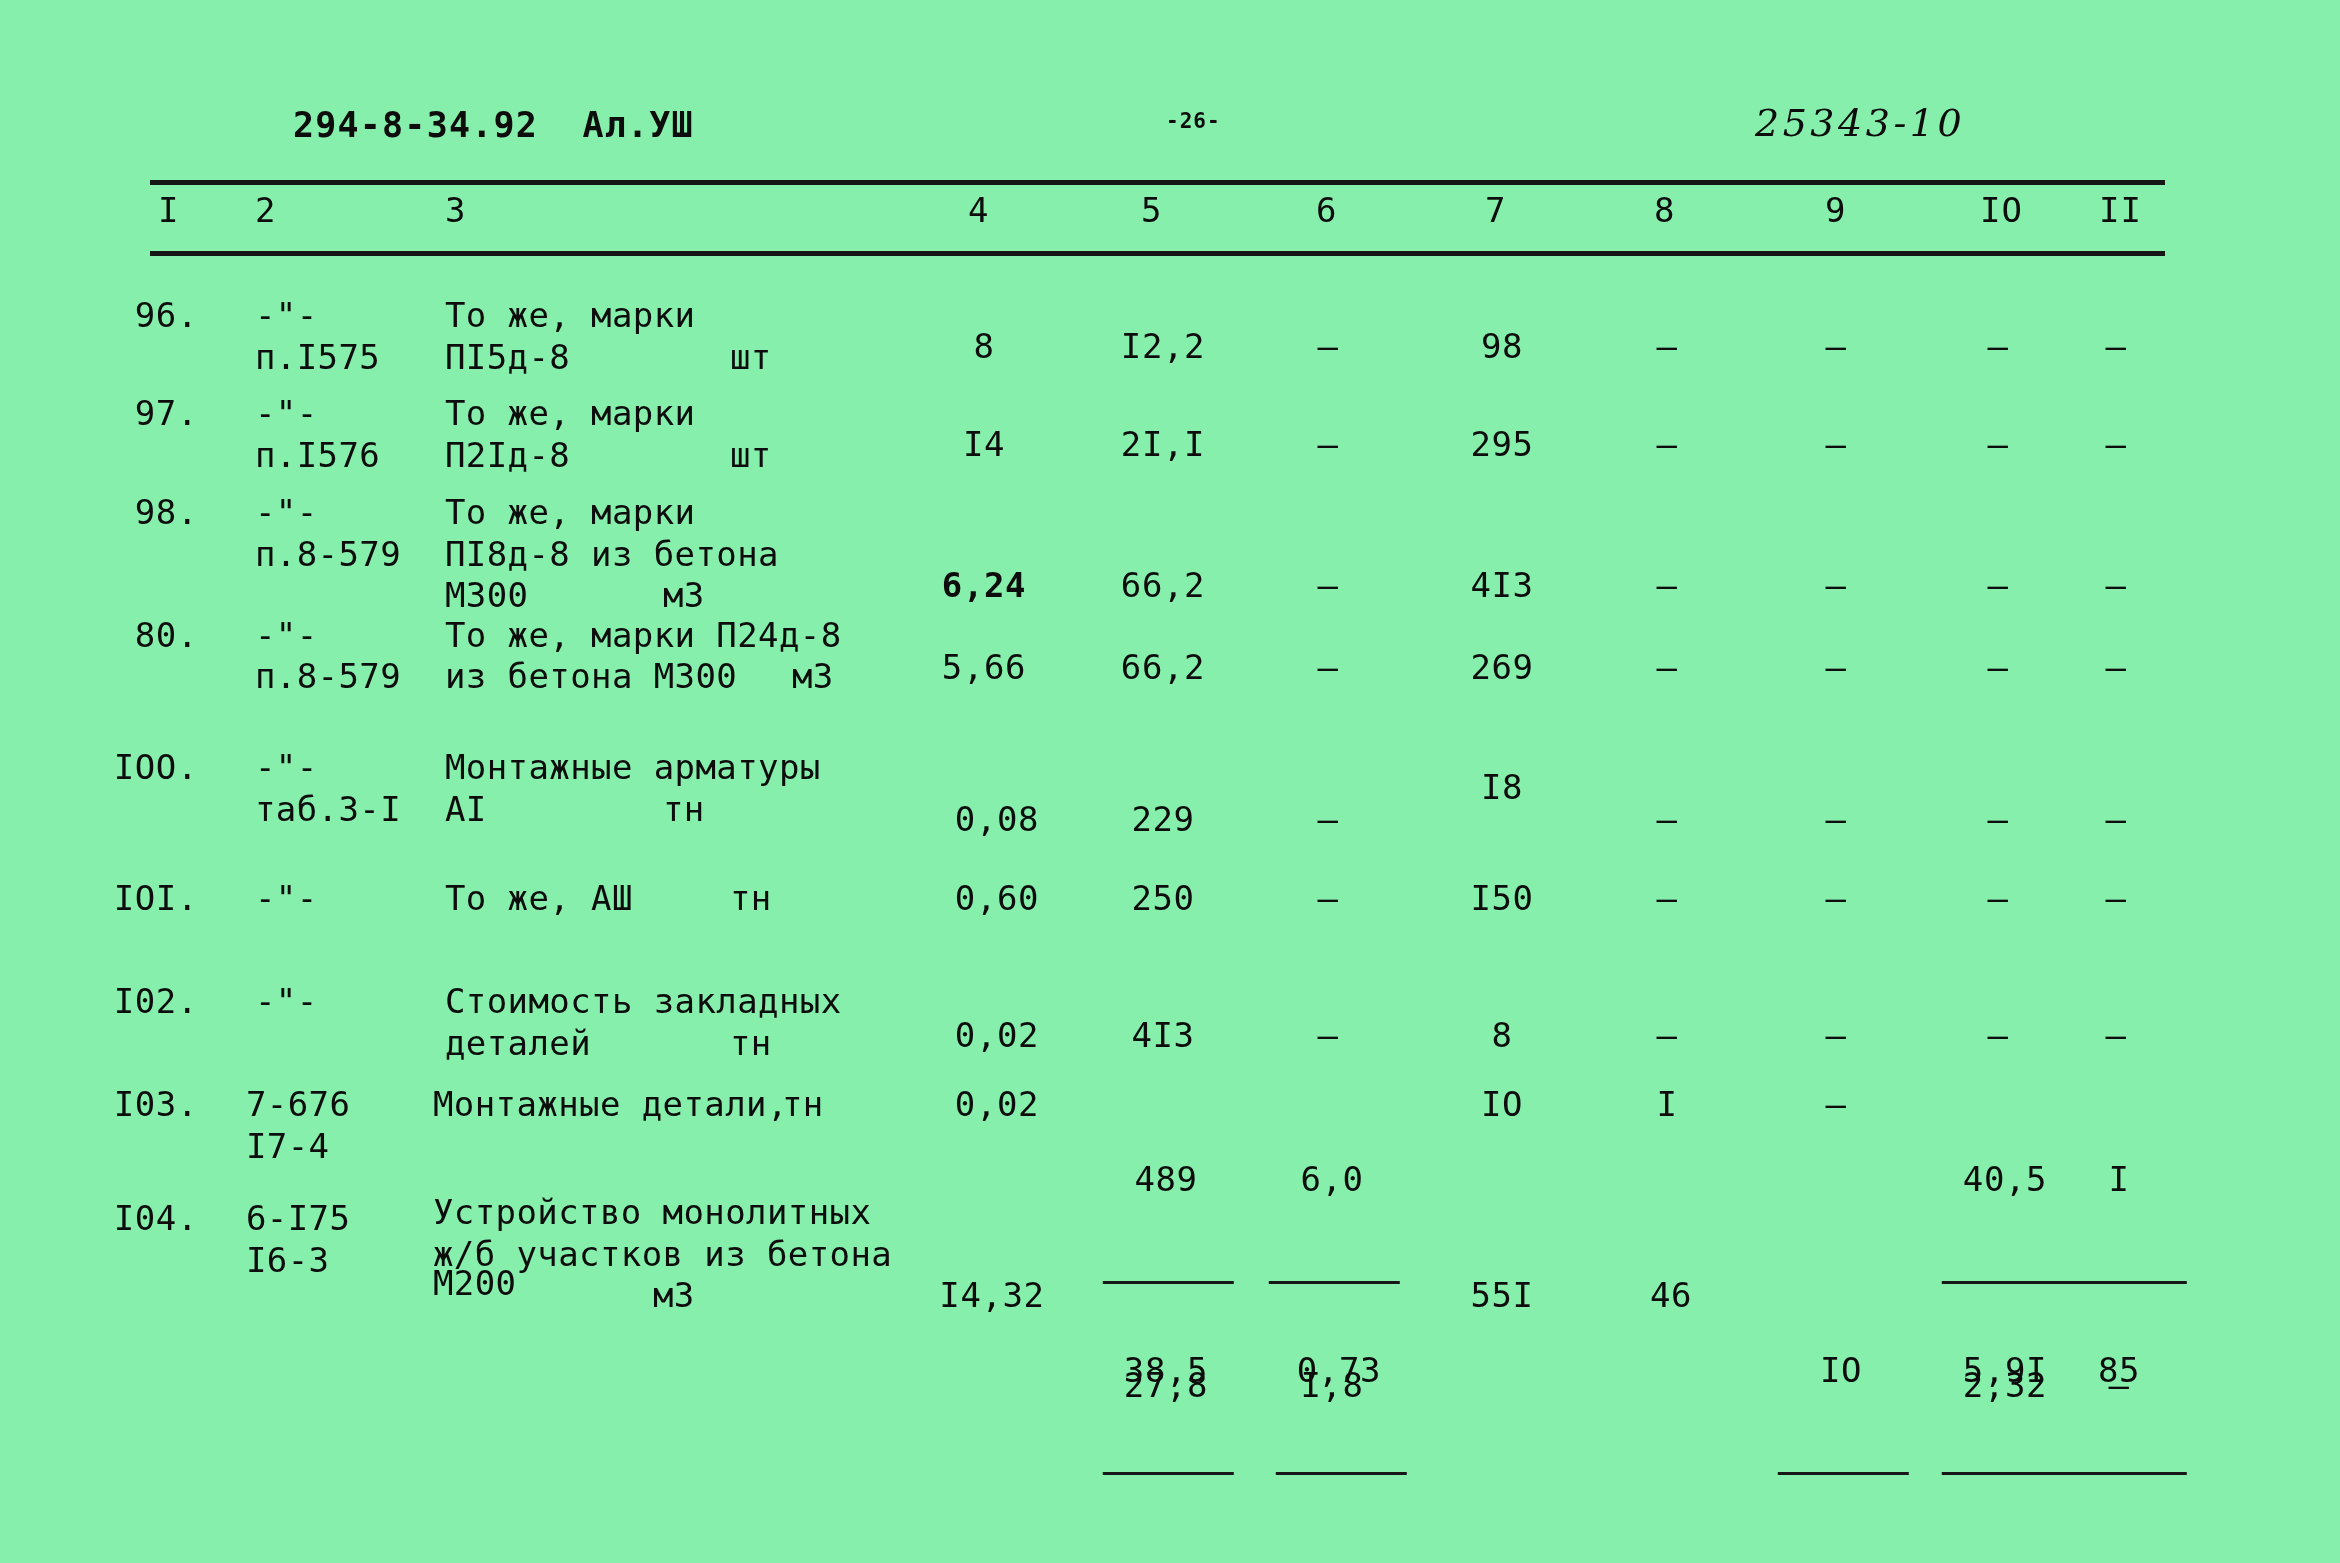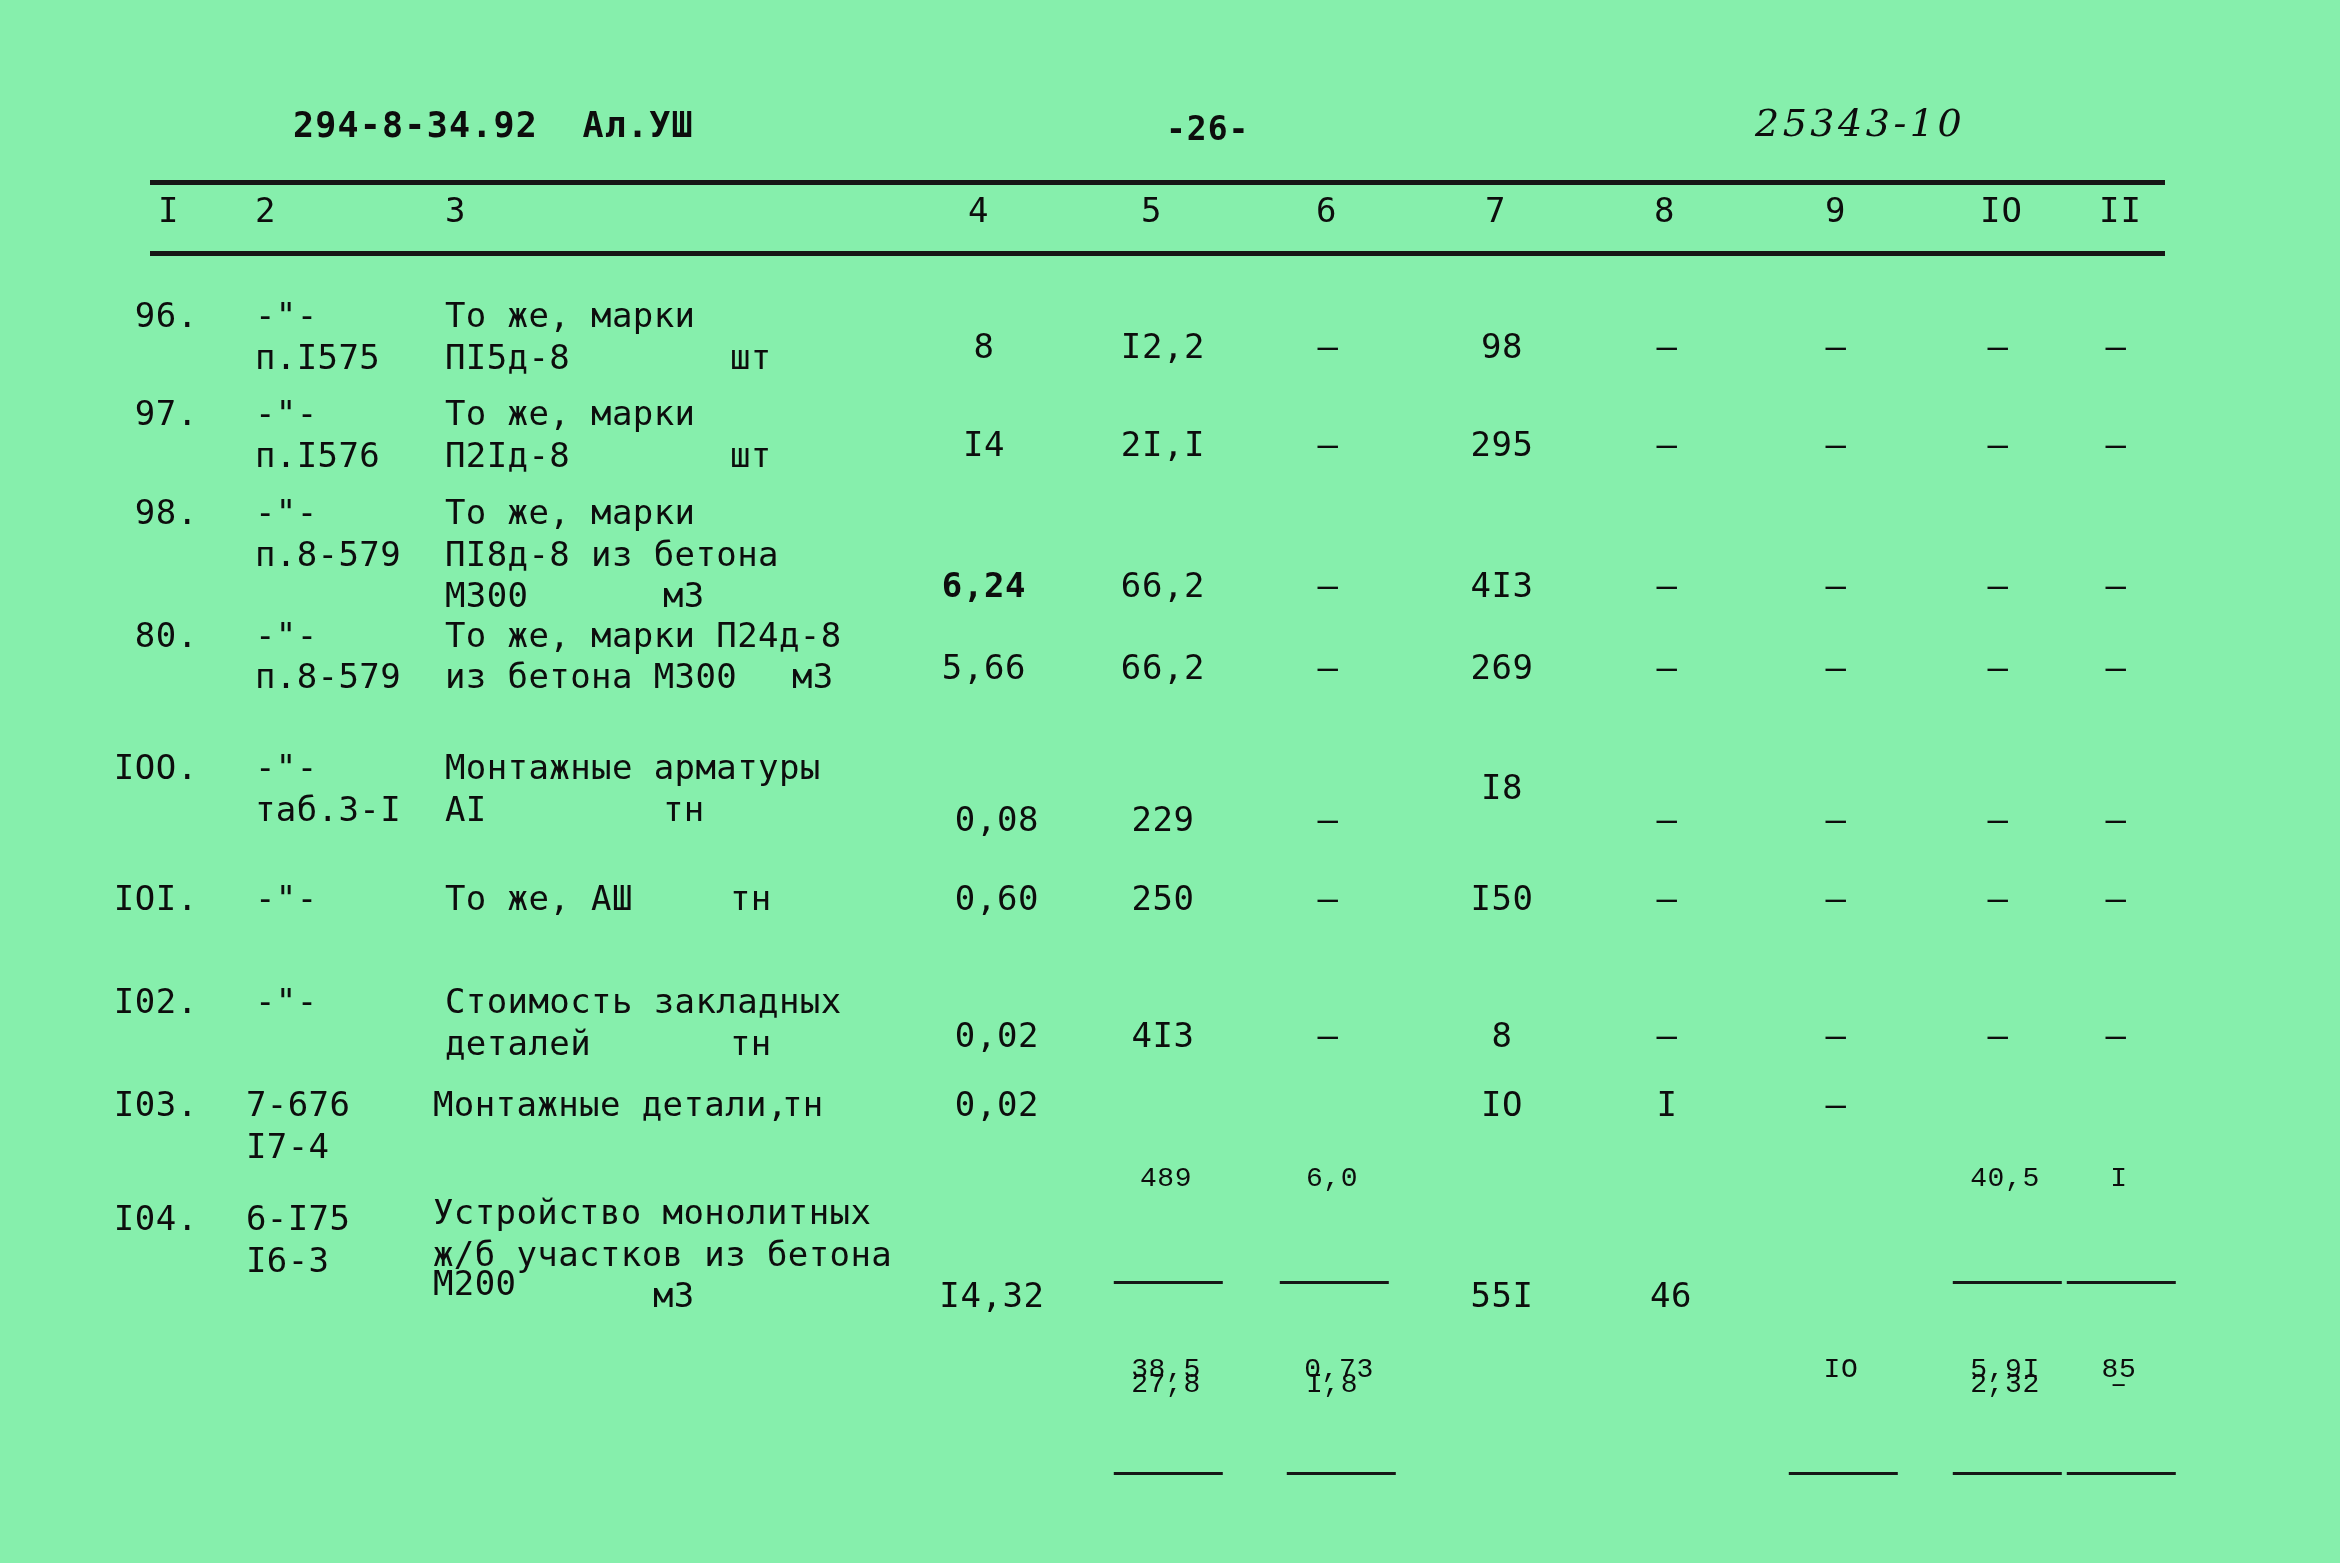--- a/index.html
+++ b/index.html
@@ -36,21 +36,21 @@
     top: 0;
     font-size: 35px;
     letter-spacing: 1.2px;
     font-weight: 600;
     white-space: pre;
   }
   .hdr-page {
     position: absolute;
     left: 1166px;
     top: 4px;
-    font-size: 33px;
+    font-size: 21px;
     letter-spacing: 1px;
     font-weight: 600;
     white-space: pre;
   }
   .hdr-docnum {
     position: absolute;
     left: 1755px;
     top: -4px;
     font-size: 38px;
     letter-spacing: 3.5px;
@@ -97,25 +97,24 @@
     letter-spacing: 0.6px;
     white-space: pre;
   }
   .num.bolder { font-weight: 700; }
 
   
   .frac {
     position: absolute;
     transform: translateX(-50%);
     text-align: center;
-    font-size: 28px;
+    font-size: 34px;
     line-height: 40px;
     letter-spacing: 0.6px;
     white-space: pre;
-    font-family: Liberation Mono, monospace;
   }
   .frac .top-v { display: block; }
   .frac .bar {
     display: block;
     height: 3px;
     background: #171717;
     margin: 2px auto 1px auto;
     width: 104%;
   }
   .frac .bot-v { display: block; }

